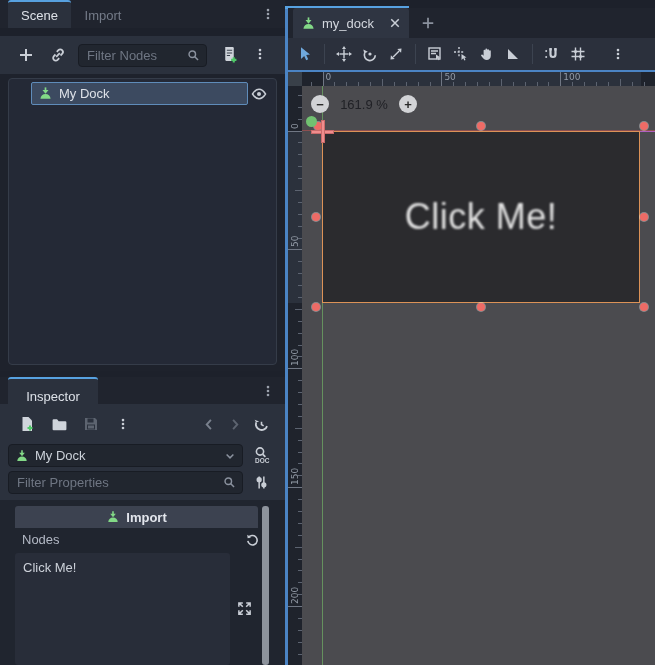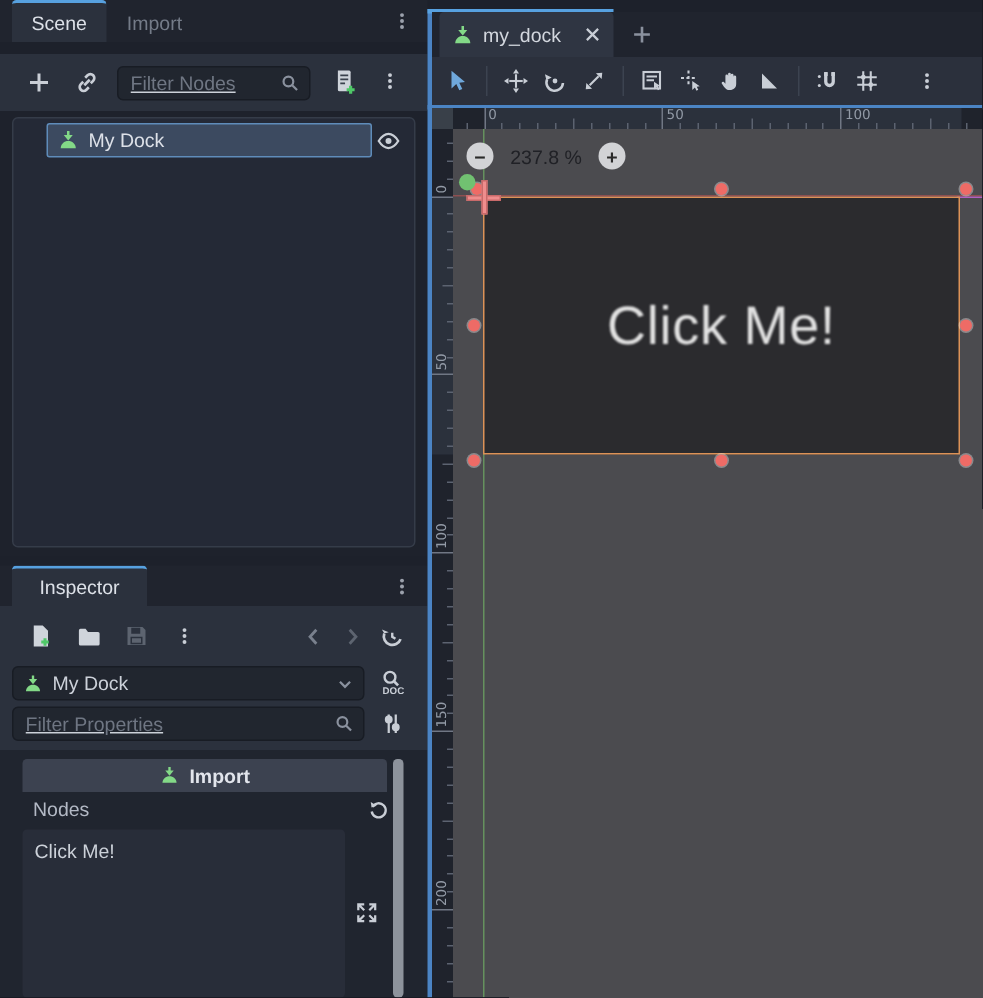--- a/index.html
+++ b/index.html
@@ -10,21 +10,21 @@
 
   
   .tabrow{background:#20242e;}
   .tab{height:100%;display:flex;align-items:center;justify-content:center;gap:6px;
        border-top:2px solid transparent;box-sizing:border-box;color:#747b88;border-radius:3px 3px 0 0;}
   .tab.active{background:#2b313d;border-top-color:#57a1e0;color:#dde1e8;}
   .panelbar{background:#2b313d;}
   .icon-btn{display:flex;align-items:center;justify-content:center;color:#c9ced6;}
   .icon-btn.dim{color:#5d6470;}
   .search{background:#21262f;border:1px solid #181c24;border-radius:4px;height:23px;box-sizing:border-box;
-          display:flex;align-items:center;padding:0 6px 0 8px;text-decoration:underline;}
+          display:flex;align-items:center;padding:0 6px 0 8px;}
   .search input{flex:1;background:transparent;border:none;outline:none;color:#ccd1d9;
           font-family:"Liberation Sans",sans-serif;font-size:13px;min-width:0;padding:0;}
   .search input::placeholder{color:#6f7683;}
   .treewrap{background:#1e222c;}
   .tree{background:#242936;border:1px solid #353c49;border-radius:4px;box-sizing:border-box;}
   .tree-row{position:absolute;left:2px;right:2px;top:3px;height:23px;display:flex;align-items:center;}
   .tree-sel{position:absolute;left:20px;top:0;width:217px;height:23px;background:#3c4a60;
             border:1px solid #5f8cba;border-radius:2px;box-sizing:border-box;
             display:flex;align-items:center;gap:6px;padding-left:6px;color:#dde1e8;}
   .dd{background:#21262f;border:1px solid #181c24;border-radius:4px;height:23px;box-sizing:border-box;
@@ -139,21 +139,21 @@
           <svg width="16" height="16" viewBox="0 0 16 16">
               <path d="M1.5 8C3.5 4.8 5.6 3.3 8 3.3s4.5 1.5 6.5 4.7c-2 3.2-4.1 4.7-6.5 4.7S3.5 11.2 1.5 8z" fill="none" stroke="#c9ced6" stroke-width="1.5"></path>
               <circle cx="8" cy="8" r="2" fill="#c9ced6"></circle>
             </svg>
         </div>
       </div>
     </div>
   </div>
 
   <div class="abs tabrow" style="left:0;top:377px;width:285px;height:27px;">
-    <div class="abs tab active" style="left:8px;top:0;width:90px;height:27px;">
+    <div class="abs tab active" style="left:8px;top:0;width:90px;height:27px;align-items:flex-end;">
       <span>Inspector</span>
     </div>
     <div class="abs icon-btn" style="left:260px;top:2px;width:16px;height:24px;">
       <svg width="14" height="14" viewBox="0 0 16 16">
           <g fill="#9ba1ac">
             <circle cx="8" cy="3.5" r="1.5"></circle>
             <circle cx="8" cy="8" r="1.5"></circle>
             <circle cx="8" cy="12.5" r="1.5"></circle>
           </g>
         </svg>
@@ -500,20 +500,20 @@
     <div class="abs" style="left:4px;top:30px;width:11px;height:11px;border-radius:50%;background:#71c171;"></div>
     <div class="abs" style="left:9px;top:34px;width:23px;height:23px;">
       <div class="abs" style="left:0;top:9.5px;width:23px;height:4px;background:#ef8d8d;border:1px solid #c96a6a;box-sizing:border-box;"></div>
       <div class="abs" style="left:9.5px;top:0;width:4px;height:23px;background:#ef8d8d;border:1px solid #c96a6a;box-sizing:border-box;"></div>
     </div>
 
     <div class="abs row" style="left:9px;top:9px;gap:4px;">
       <div class="zoom-circ">
           <span>−</span>
         </div>
-      <div style="width:62px;text-align:center;color:#202126;font-size:13px;">237.8 %</div>
+      <div style="width:62px;text-align:center;color:#202126;font-size:13px;">161.9 %</div>
       <div class="zoom-circ">
           <span>+</span>
         </div>
     </div>
   </div>
 
 </div>
 
 </body></html>

